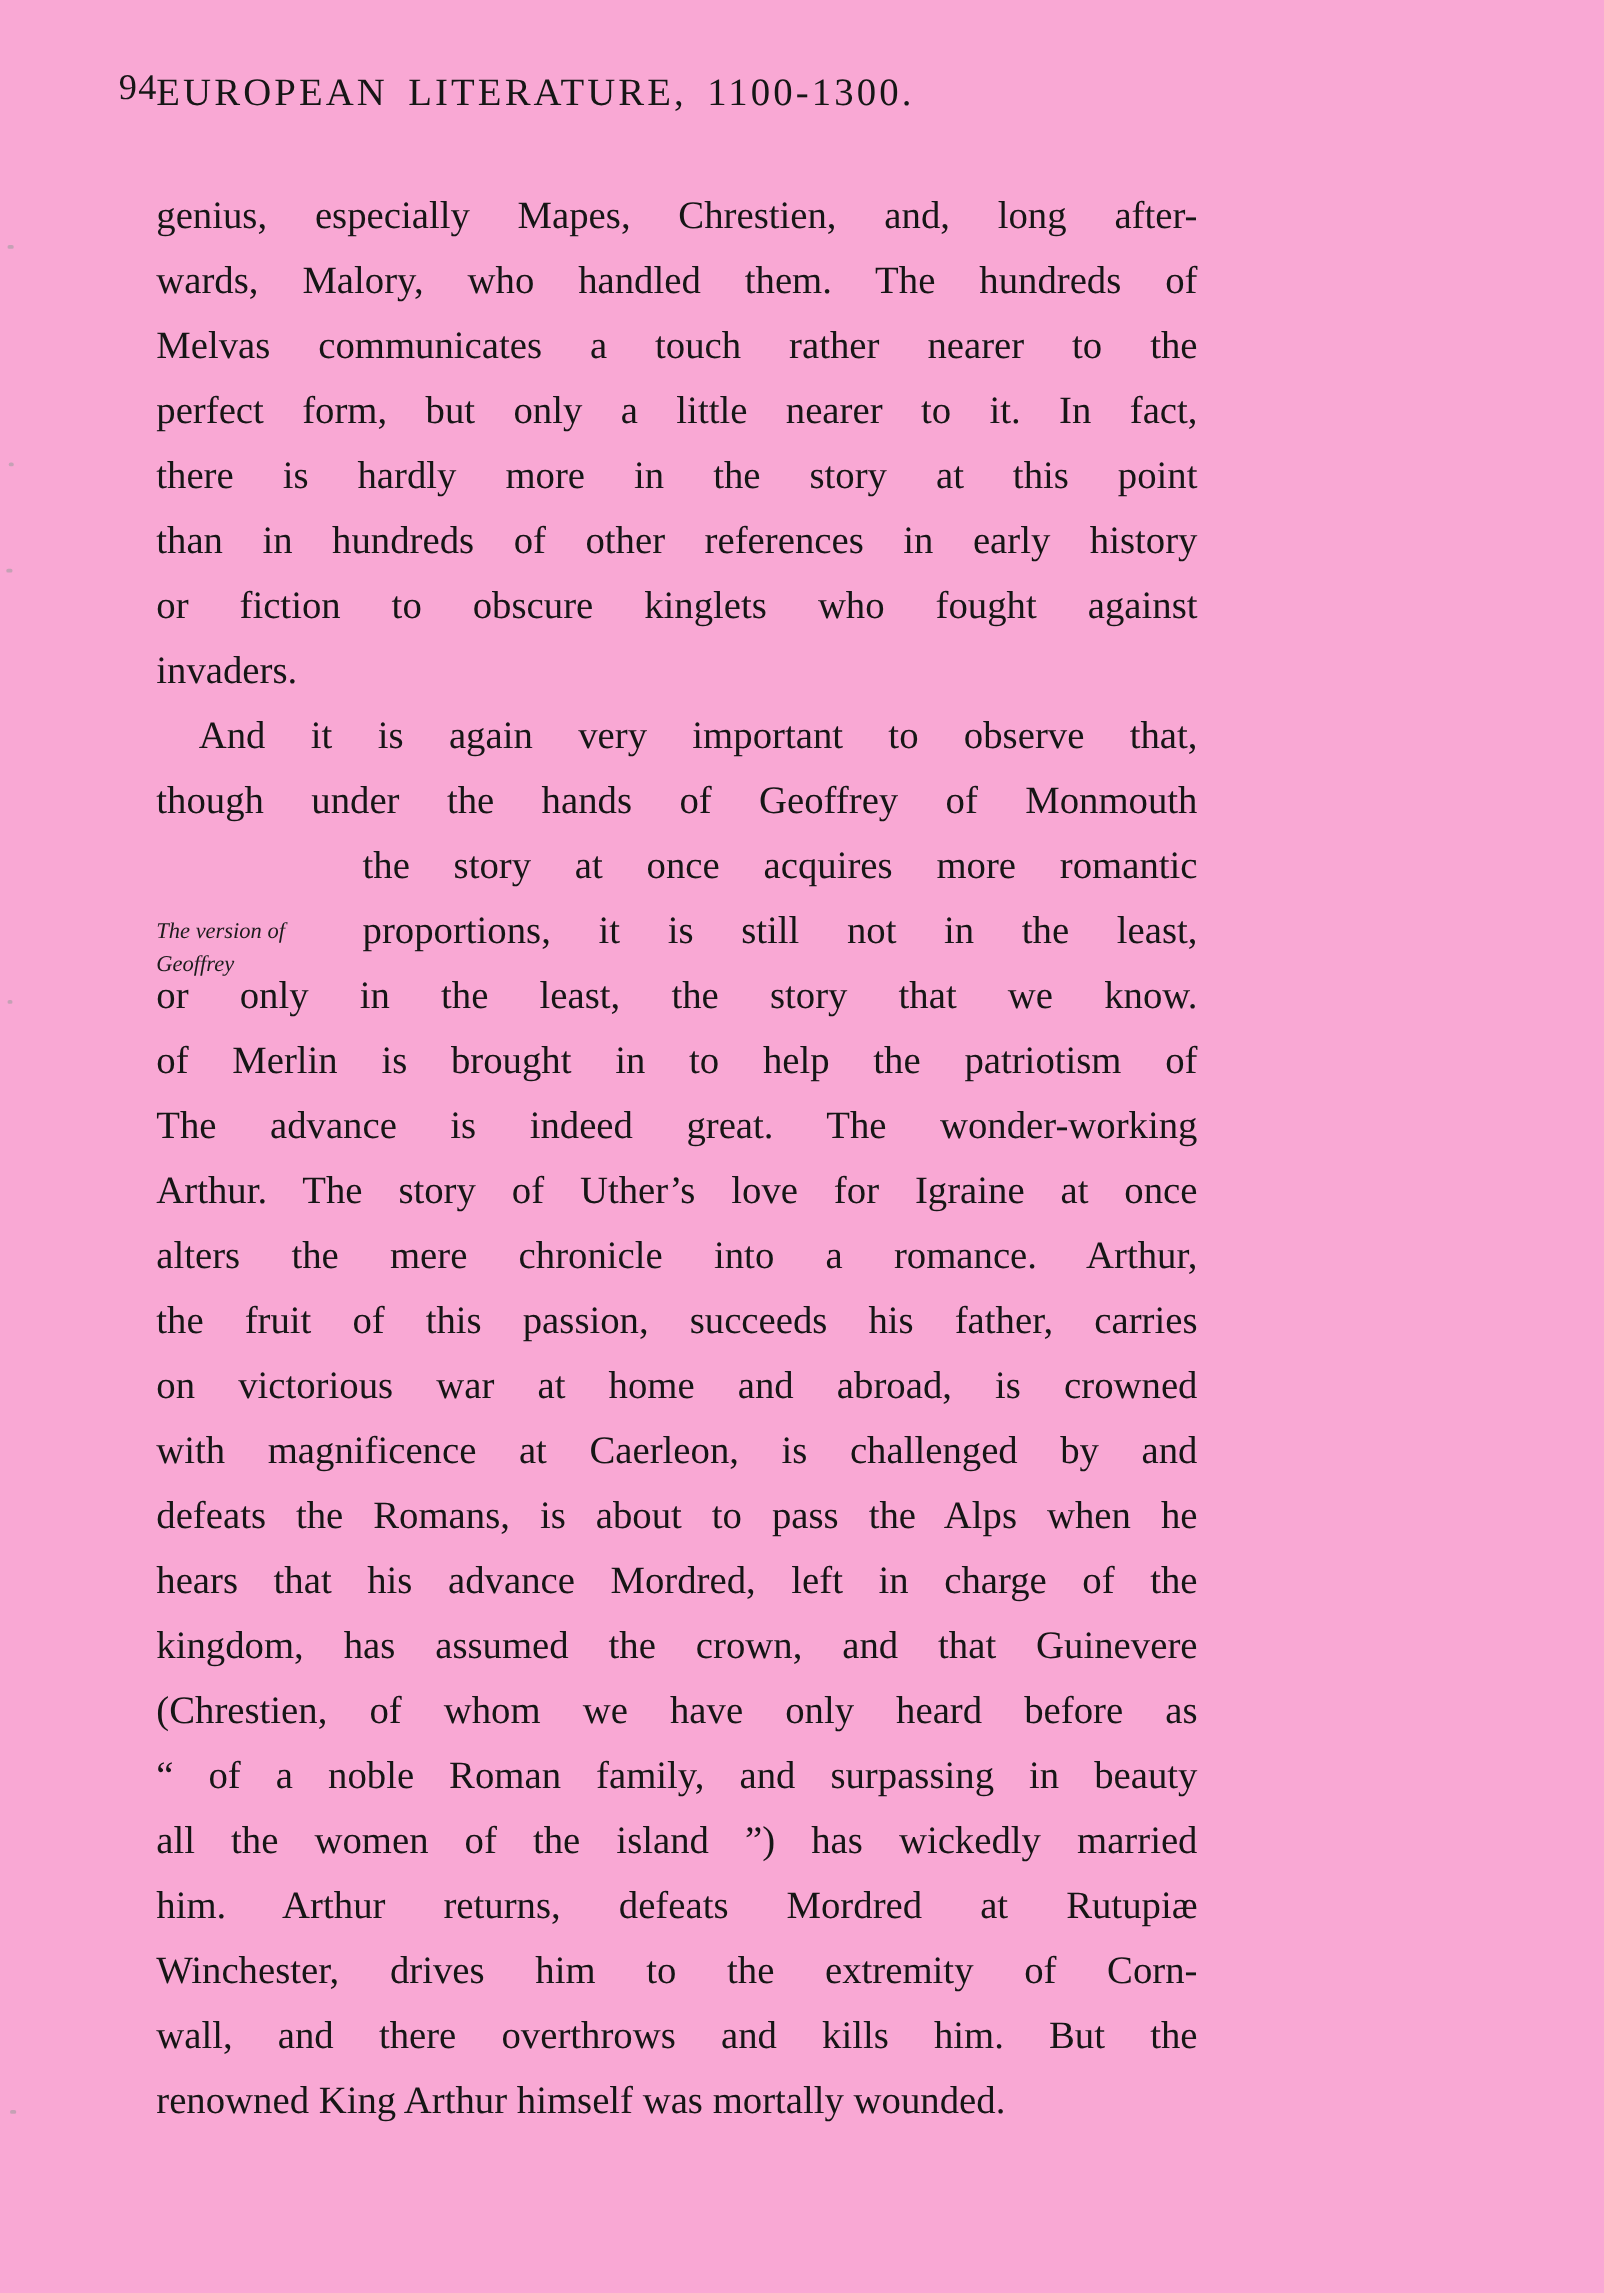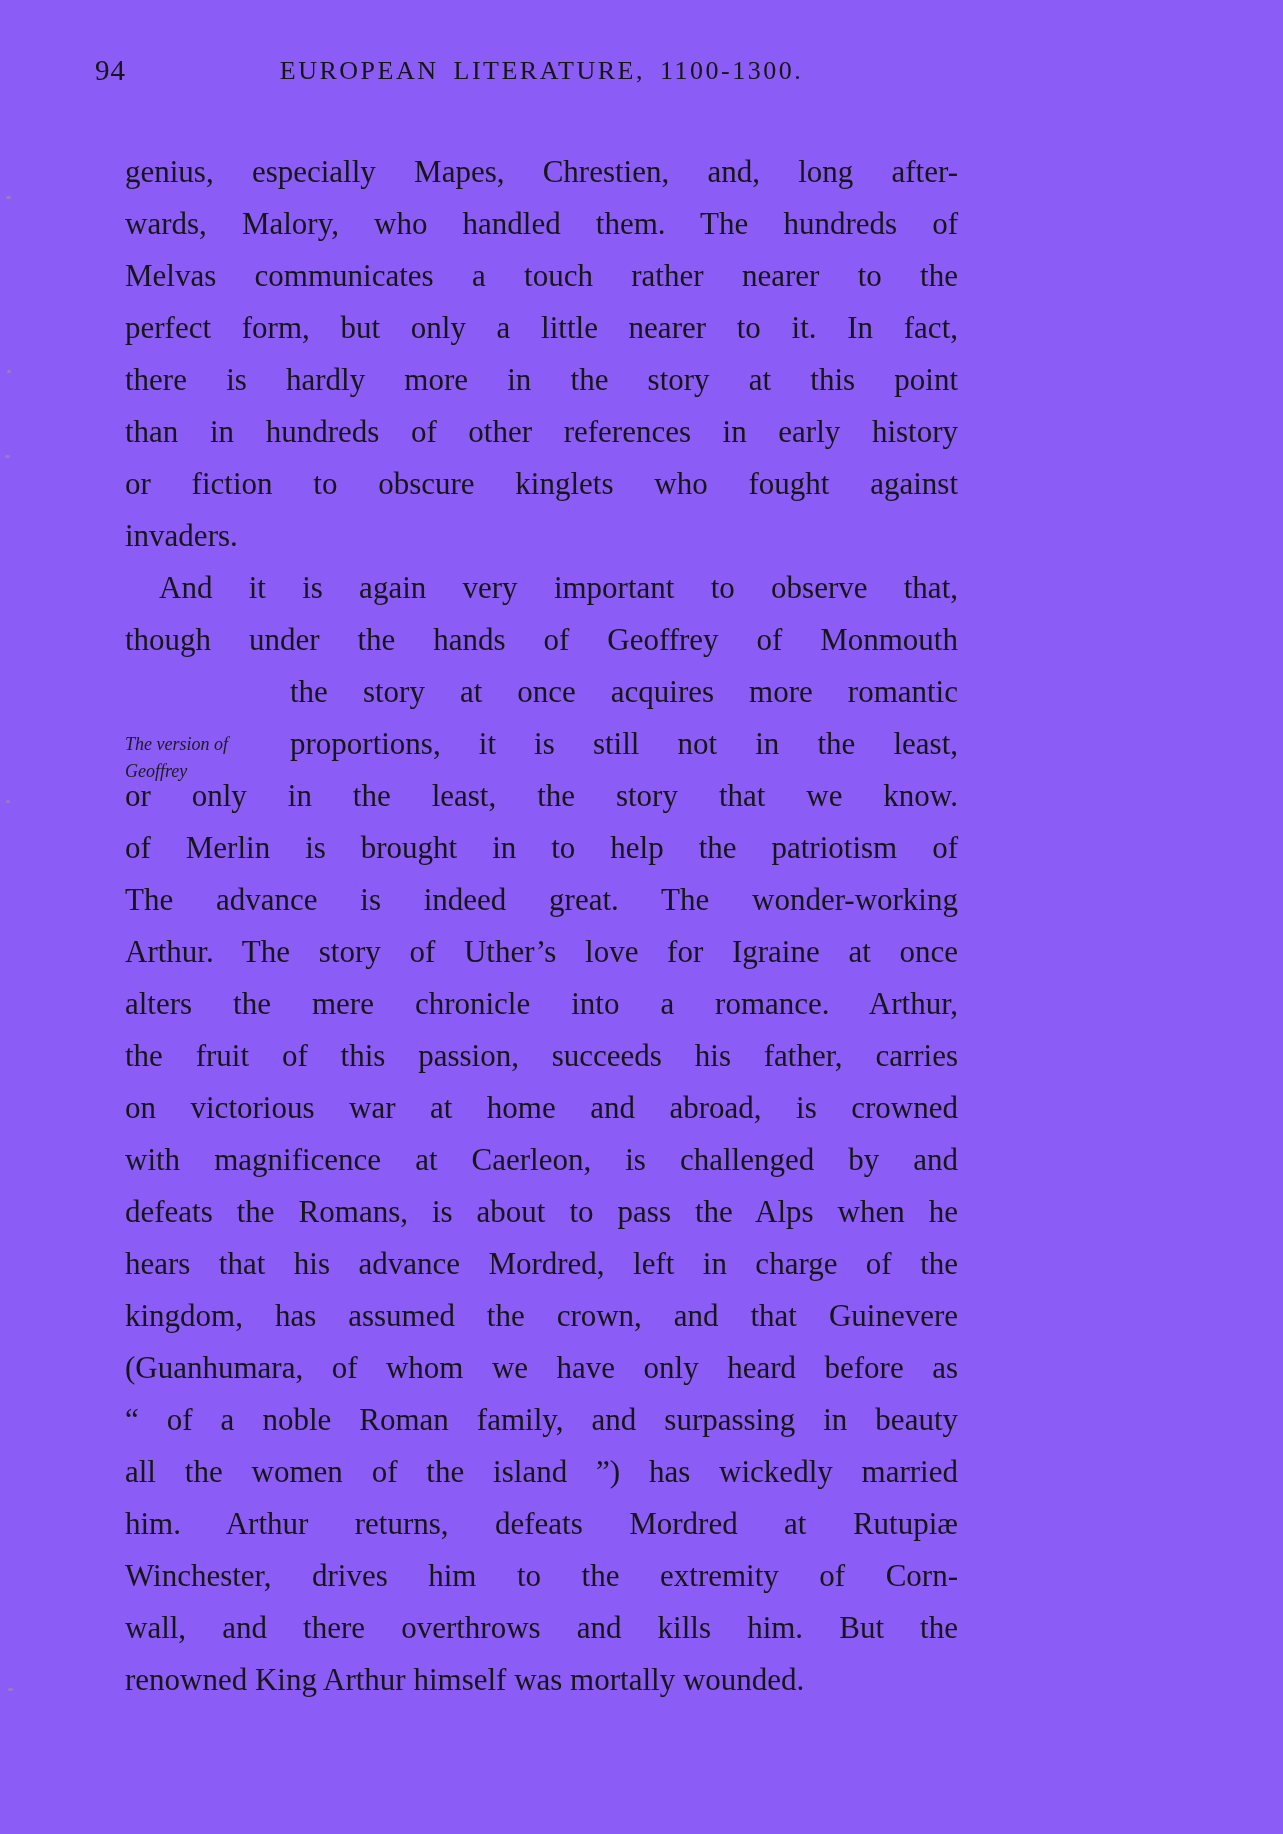--- a/index.html
+++ b/index.html
@@ -4,21 +4,21 @@
 <style>
   html, body { margin: 0; padding: 0; }
   body {
     background: #e8e8e8;
     font-family: "Liberation Serif", "DejaVu Serif", serif;
   }
   .page {
     position: relative;
     width: 1283px;
     height: 1834px;
-    background: #8b5cf6;
+    background: #f9a8d4;
     color: #161616;
     overflow: hidden;
   }
   .header {
     position: absolute;
     top: 54px;
     left: 125px;
     width: 833px;
     height: 36px;
   }
@@ -27,22 +27,21 @@
     left: -30px;
     top: 0;
     font-size: 29px;
     letter-spacing: 1px;
   }
   .running-title {
     position: absolute;
     left: 0;
     right: 0;
     top: 2px;
-    text-align: center;
-    font-size: 26px;
+    font-size: 31px;
     letter-spacing: 2.5px;
     word-spacing: 6px;
   }
   .body-text {
     position: absolute;
     top: 146px;
     left: 125px;
     width: 833px;
   }
   .line {
@@ -105,21 +104,21 @@
     <div class="line jline">of Merlin is brought in to help the patriotism of</div>
     <div class="line jline">The advance is indeed great. The wonder-working</div>
     <div class="line jline">Arthur. The story of Uther’s love for Igraine at once</div>
     <div class="line jline">alters the mere chronicle into a romance. Arthur,</div>
     <div class="line jline">the fruit of this passion, succeeds his father, carries</div>
     <div class="line jline">on victorious war at home and abroad, is crowned</div>
     <div class="line jline">with magnificence at Caerleon, is challenged by and</div>
     <div class="line jline">defeats the Romans, is about to pass the Alps when he</div>
     <div class="line jline">hears that his advance Mordred, left in charge of the</div>
     <div class="line jline">kingdom, has assumed the crown, and that Guinevere</div>
-    <div class="line jline">(Guanhumara, of whom we have only heard before as</div>
+    <div class="line jline">(Chrestien, of whom we have only heard before as</div>
     <div class="line jline">“ of a noble Roman family, and surpassing in beauty</div>
     <div class="line jline">all the women of the island ”) has wickedly married</div>
     <div class="line jline">him. Arthur returns, defeats Mordred at Rutupiæ</div>
     <div class="line jline">Winchester, drives him to the extremity of Corn-</div>
     <div class="line jline">wall, and there overthrows and kills him. But the</div>
     <div class="line plain">renowned King Arthur himself was mortally wounded.</div>
 
     <div class="margin-note">
       <div>The version of</div>
       <div>Geoffrey</div>

